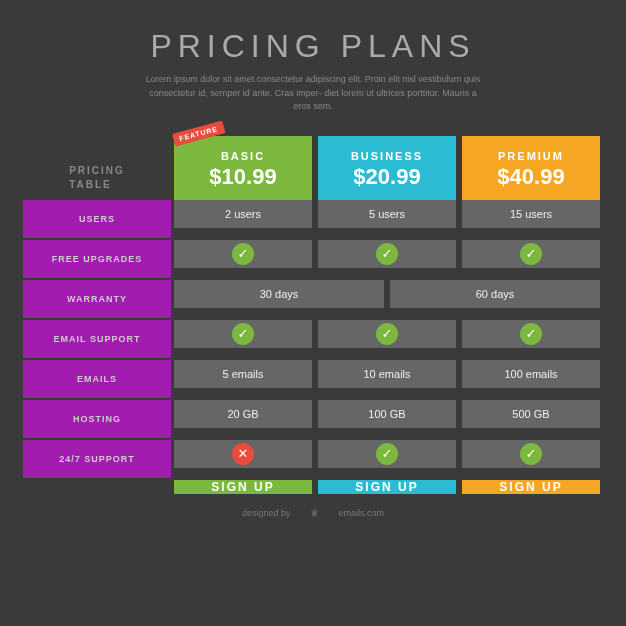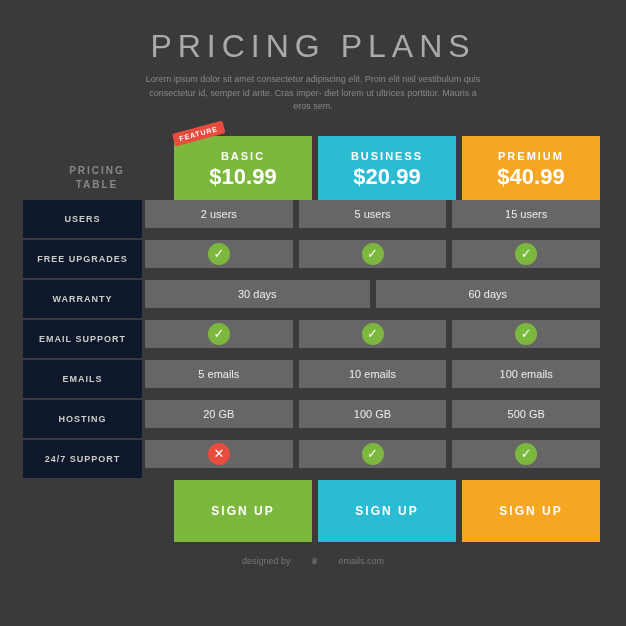--- a/index.html
+++ b/index.html
@@ -101,23 +101,23 @@
     .table-body {
       width: 100%;
     }
 
     .table-row {
       display: flex;
       margin-bottom: 2px;
     }
 
     .row-label {
-      width: 119px;
+      width: 148px;
       flex-shrink: 0;
-      background: #0f172a;
+      background: #a21caf;
       color: #ccc;
       font-size: 9px;
       font-weight: bold;
       letter-spacing: 1px;
       text-transform: uppercase;
       display: flex;
       align-items: center;
       justify-content: center;
       padding: 10px 6px;
       text-align: center;
@@ -166,21 +166,21 @@
       margin-top: 2px;
     }
 
     .signup-label {
       width: 148px;
       flex-shrink: 0;
     }
 
     .signup-btn {
       flex: 1;
-      padding: 24px 8px;
+      padding: 0 8px;
       text-align: center;
       color: white;
       font-size: 12px;
       font-weight: bold;
       letter-spacing: 2px;
       text-transform: uppercase;
       cursor: pointer;
       margin: 0 3px;
     }
 
@@ -198,21 +198,20 @@
     }
 
     .table-header-label {
       width: 148px;
       flex-shrink: 0;
       color: #888;
       font-size: 10px;
       font-weight: bold;
       letter-spacing: 2px;
       text-transform: uppercase;
-      text-align: center;
       display: flex;
       align-items: center;
       justify-content: center;
       padding: 8px;
       line-height: 1.4;
     }
   </style>
 </head>
 <body>
 

